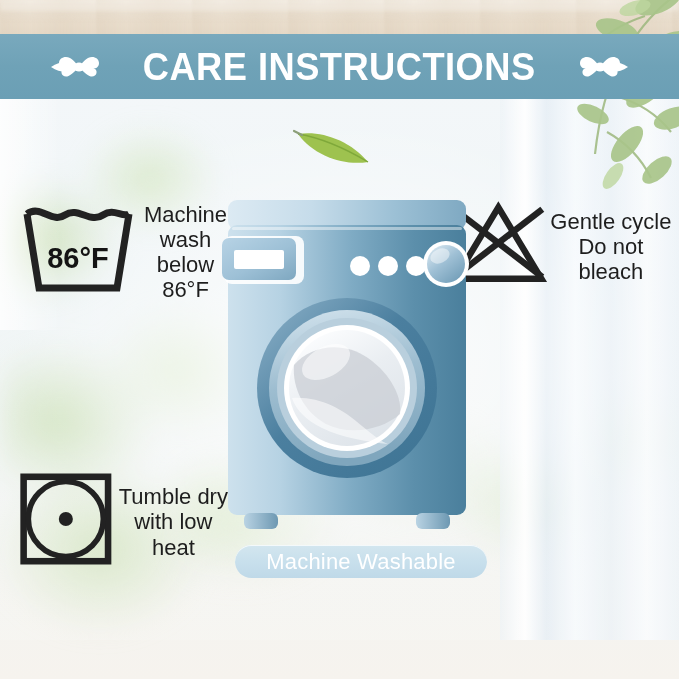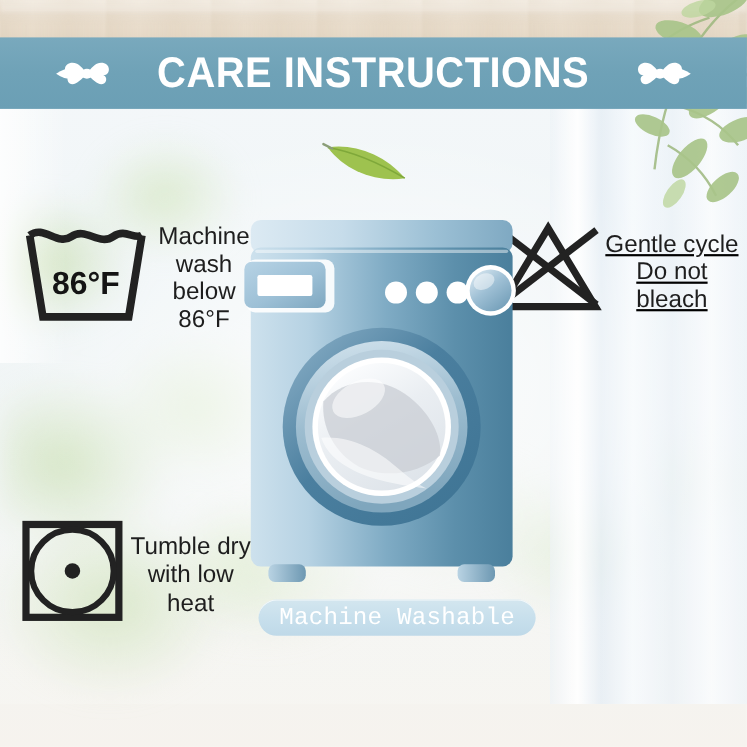--- a/index.html
+++ b/index.html
@@ -144,21 +144,21 @@
     margin-top: 6px;
     text-align: center;
     color: #1e1e1e;
     font-size: 22px;
     line-height: 1.14;
     font-family: "Liberation Sans", sans-serif;
     white-space: pre-line;
   }
 
   #cell-wash   { left: 18px;  top: 196px; width: 215px; }
-  #cell-bleach { left: 448px; top: 196px; width: 225px; text-decoration: underline; }
+  #cell-bleach { left: 448px; top: 196px; width: 225px; }
   #cell-dry    { left: 18px;  top: 468px; width: 215px; }
   #cell-iron   { left: 448px; top: 446px; width: 225px; }
 
   .tub-temp {
     position: absolute;
     left: 0; right: 0;
     top: 40px;
     text-align: center;
     font-size: 29px;
     font-weight: 700;
@@ -180,21 +180,21 @@
     border-radius: 17px;
     background: linear-gradient(180deg, #d3e6ef 0%, #c7dfec 55%, #bfd9e8 100%);
     box-shadow: inset 0 1px 0 rgba(255,255,255,.75);
     display: flex;
     align-items: center;
     justify-content: center;
   }
   .badge-text {
     color: #ffffff;
     font-size: 22px;
-    font-family: Liberation Mono, monospace;
+    font-family: Liberation Sans, sans-serif;
     letter-spacing: .2px;
   }
 </style>
 </head>
 <body>
 
 <div id="canvas">
 
   <div class="bg-layer bg-base"></div>
   <div class="bg-layer bg-green-left"></div>

